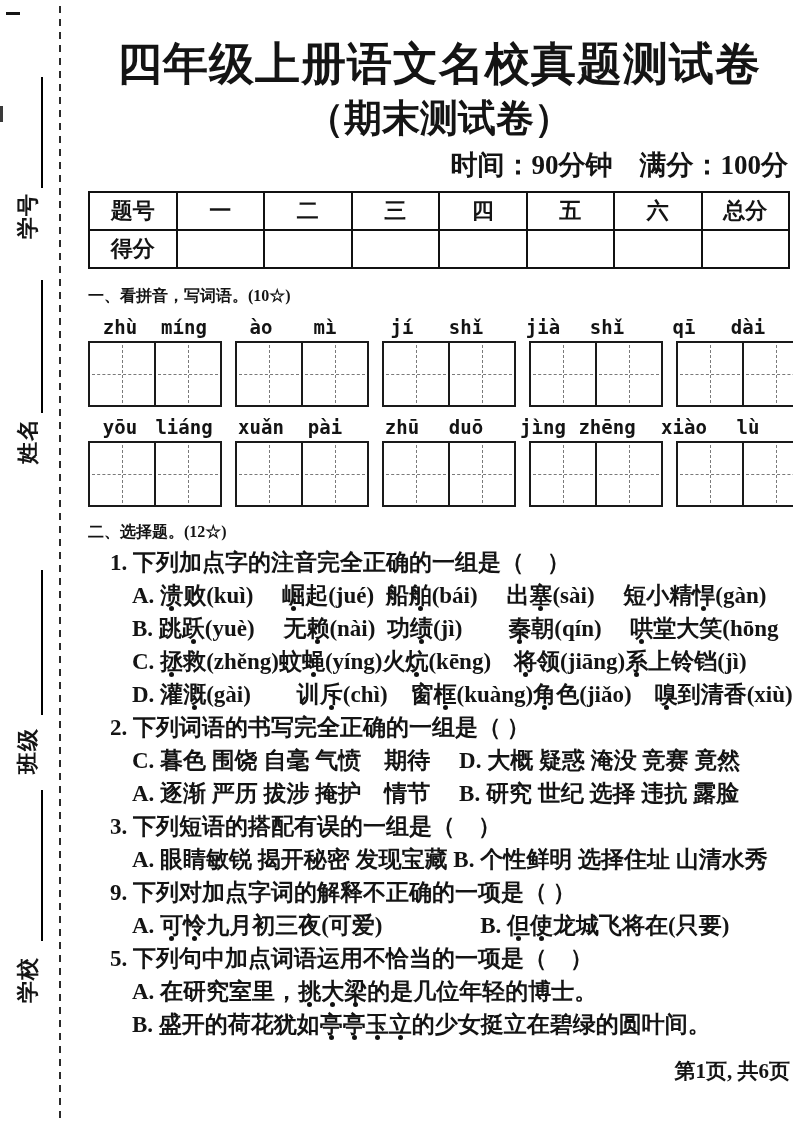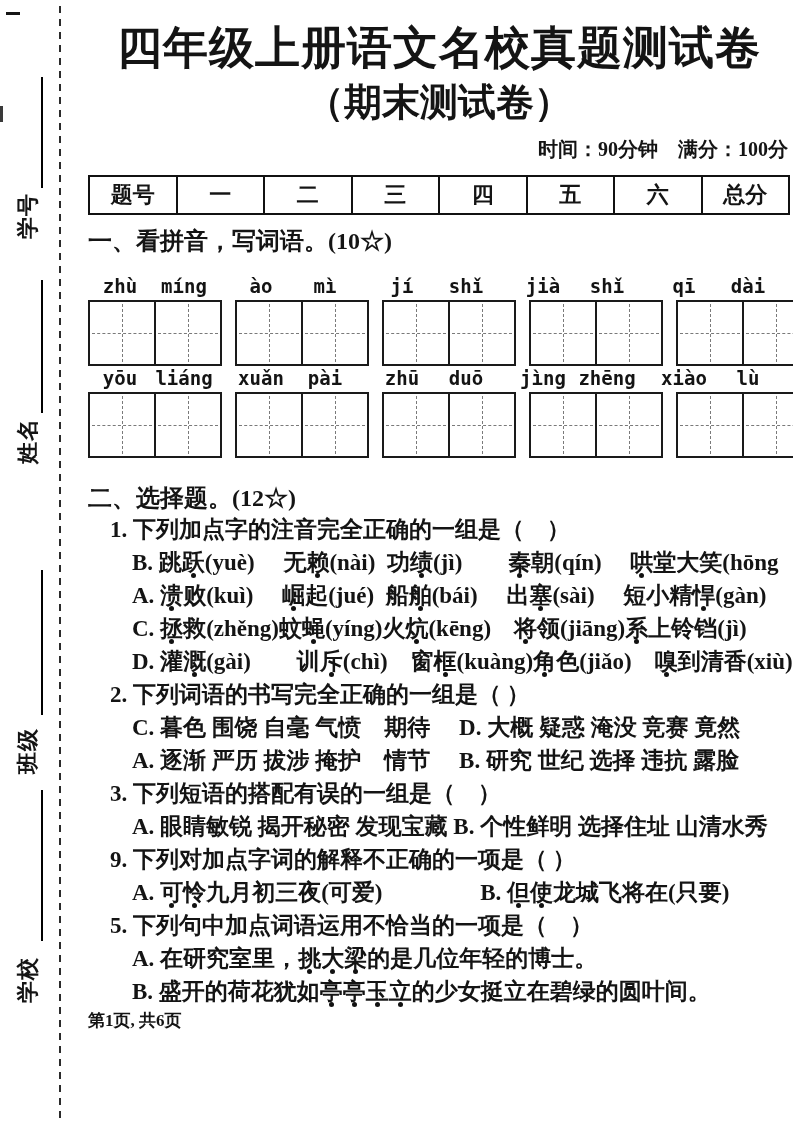--- a/index.html
+++ b/index.html
@@ -8,45 +8,45 @@
   
   .cut-line{position:absolute;left:59px;top:6px;bottom:0;width:2px;
             background:repeating-linear-gradient(180deg,#2b2b2b 0 7px,transparent 7px 13px);}
   .side-line{position:absolute;left:41px;width:2px;background:#000;}
   .side-label{position:absolute;left:1px;width:54px;height:24px;text-align:center;
               font-size:22px;font-weight:700;letter-spacing:1px;line-height:24px;
               transform:rotate(-90deg);white-space:nowrap;}
   .mark-a{position:absolute;left:6px;top:12px;width:14px;height:3px;background:#161616;}
   .mark-b{position:absolute;left:0;top:106px;width:3px;height:16px;background:#3a3a3a;}
   
-  .content{position:absolute;left:88px;top:0;width:702px;}
+  .content{position:absolute;left:88px;top:16px;width:702px;}
   .title{margin:20px 0 0;text-align:center;font-size:45px;line-height:56px;
          font-weight:900;letter-spacing:1px;}
   .subtitle{margin-top:5px;text-align:center;font-size:38px;line-height:42px;font-weight:800;}
-  .info{margin-top:11px;text-align:right;font-size:20px;line-height:30px;font-weight:700;padding-right:2px;}
+  .info{margin-top:11px;text-align:right;font-size:27px;line-height:30px;font-weight:700;padding-right:2px;}
   table.score{border-collapse:collapse;table-layout:fixed;width:100%;margin-top:11px;}
   table.score td{border:2px solid #111;height:36px;text-align:center;
                  font-size:22px;font-weight:700;padding:0;}
-  .sec-head{margin-top:12px;font-size:24px;line-height:29px;font-weight:800;}
-  .py-row{display:flex;gap:13px;margin-top:18px;}
+  .sec-head{margin-top:12px;font-size:16px;line-height:29px;font-weight:800;}
+  .py-row{display:flex;gap:13px;margin-top:5px;}
   .py-group{width:128px;display:flex;flex:none;}
   .py-group span{width:64px;text-align:center;font-family:"DejaVu Sans Mono",monospace;
                  font-size:19px;font-weight:600;line-height:25px;}
   .grid-row{display:flex;gap:13px;margin-top:1px;}
   .wgroup{display:flex;flex:none;}
   .wcell{position:relative;width:64px;height:62px;border:2px solid #1a1a1a;box-sizing:content-box;background:#fff;}
   .wcell+.wcell{margin-left:-2px;}
   .wcell::before{content:"";position:absolute;left:50%;top:2px;bottom:2px;border-left:1px dashed #7a7a7a;}
   .wcell::after{content:"";position:absolute;top:50%;left:2px;right:2px;border-top:1px dashed #7a7a7a;}
   .q-stem{padding-left:22px;font-size:23px;line-height:33px;font-weight:700;white-space:pre;}
   .q-opt{padding-left:44px;font-size:23px;line-height:33px;font-weight:700;white-space:pre;}
   .dt{position:relative;}
   .dt::after{content:"";position:absolute;left:50%;bottom:-3px;width:5px;height:5px;
              margin-left:-2.5px;border-radius:50%;background:#111;}
-  .footer{margin-top:3px;text-align:left;font-size:17px;font-weight:600;line-height:20px;}
+  .footer{margin-top:20px;text-align:right;font-size:21px;font-weight:600;line-height:20px;}
 </style>
 </head>
 <body>
 
 <div class="page">
 
   <div class="mark-a"></div>
   <div class="mark-b"></div>
   <div class="cut-line"></div>
 
@@ -73,20 +73,30 @@
       <tr>
         <td>题号</td>
         <td>一</td>
         <td>二</td>
         <td>三</td>
         <td>四</td>
         <td>五</td>
         <td>六</td>
         <td>总分</td>
       </tr>
+      <tr>
+        <td>得分</td>
+        <td></td>
+        <td></td>
+        <td></td>
+        <td></td>
+        <td></td>
+        <td></td>
+        <td></td>
+      </tr>
       </tbody>
     </table>
 
     <div class="sec-head">一、看拼音，写词语。(10☆)</div>
 
     <div class="py-row">
       <div class="py-group">
           <span>zhù</span>
           <span>míng</span>
         </div>
@@ -124,21 +134,21 @@
       <div class="wgroup">
           <div class="wcell"></div>
           <div class="wcell"></div>
         </div>
       <div class="wgroup">
           <div class="wcell"></div>
           <div class="wcell"></div>
         </div>
     </div>
 
-    <div class="py-row" style="margin-top:0;">
+    <div class="py-row" style="margin-top:8px;">
       <div class="py-group">
           <span>yōu</span>
           <span>liáng</span>
         </div>
       <div class="py-group">
           <span>xuǎn</span>
           <span>pài</span>
         </div>
       <div class="py-group">
           <span>zhū</span>
@@ -170,25 +180,25 @@
       <div class="wgroup">
           <div class="wcell"></div>
           <div class="wcell"></div>
         </div>
       <div class="wgroup">
           <div class="wcell"></div>
           <div class="wcell"></div>
         </div>
     </div>
 
-    <div class="sec-head" style="margin-top:26px;">二、选择题。(12☆)</div>
+    <div class="sec-head" style="margin-top:10px;">二、选择题。(12☆)</div>
 
     <div class="q-stem">1. 下列加点字的注音完全正确的一组是（　）</div>
+    <div class="q-opt">A. <span class="dt">溃</span>败(kuì)　 <span class="dt">崛</span>起(jué)  船<span class="dt">舶</span>(bái)　 出<span class="dt">塞</span>(sài)　 短小精<span class="dt">悍</span>(gàn)</div>
     <div class="q-opt">B. 跳<span class="dt">跃</span>(yuè)　 无<span class="dt">赖</span>(nài)  功<span class="dt">绩</span>(jì)　　<span class="dt">秦</span>朝(qín)　 <span class="dt">哄</span>堂大笑(hōng</div>
-    <div class="q-opt">A. <span class="dt">溃</span>败(kuì)　 <span class="dt">崛</span>起(jué)  船<span class="dt">舶</span>(bái)　 出<span class="dt">塞</span>(sài)　 短小精<span class="dt">悍</span>(gàn)</div>
     <div class="q-opt">C. <span class="dt">拯</span>救(zhěng)蚊<span class="dt">蝇</span>(yíng)火<span class="dt">炕</span>(kēng)　<span class="dt">将</span>领(jiāng)<span class="dt">系</span>上铃铛(jì)</div>
     <div class="q-opt">D. 灌<span class="dt">溉</span>(gài)　　训<span class="dt">斥</span>(chì)　窗<span class="dt">框</span>(kuàng)<span class="dt">角</span>色(jiǎo)　<span class="dt">嗅</span>到清香(xiù)</div>
 
     <div class="q-stem">2. 下列词语的书写完全正确的一组是（ ）</div>
     <div class="q-opt">C. 暮色 围饶 自毫 气愤　期待　 D. 大概 疑惑 淹没 竞赛 竟然</div>
     <div class="q-opt">A. 逐渐 严历 拔涉 掩护　情节　 B. 研究 世纪 选择 违抗 露脸</div>
 
     <div class="q-stem">3. 下列短语的搭配有误的一组是（　）</div>
     <div class="q-opt">A. 眼睛敏锐 揭开秘密 发现宝藏 B. 个性鲜明 选择住址 山清水秀</div>
 

